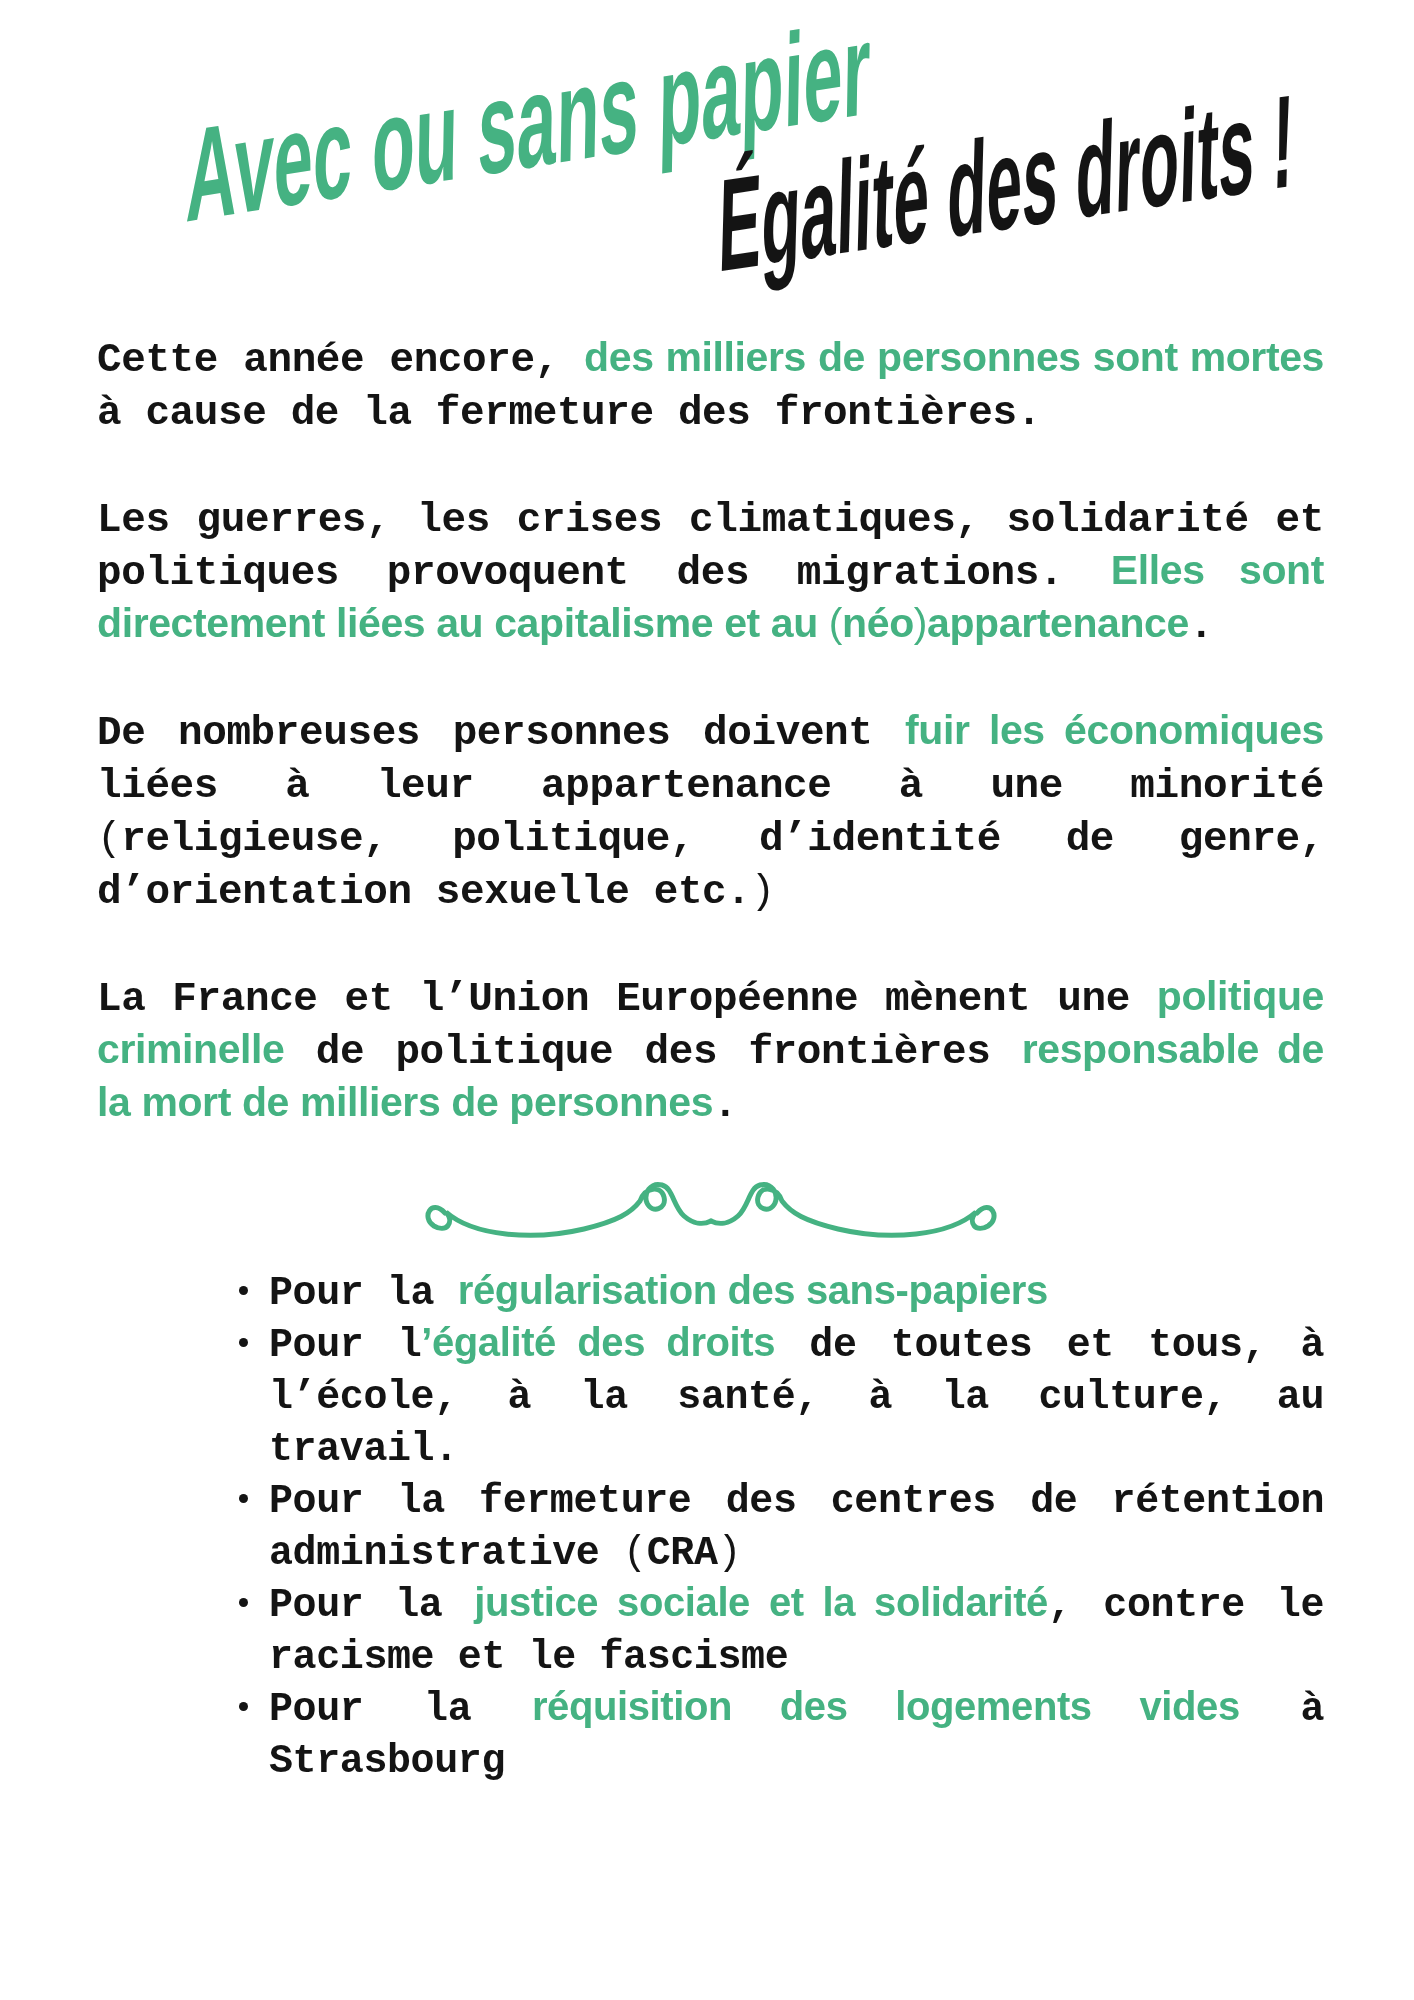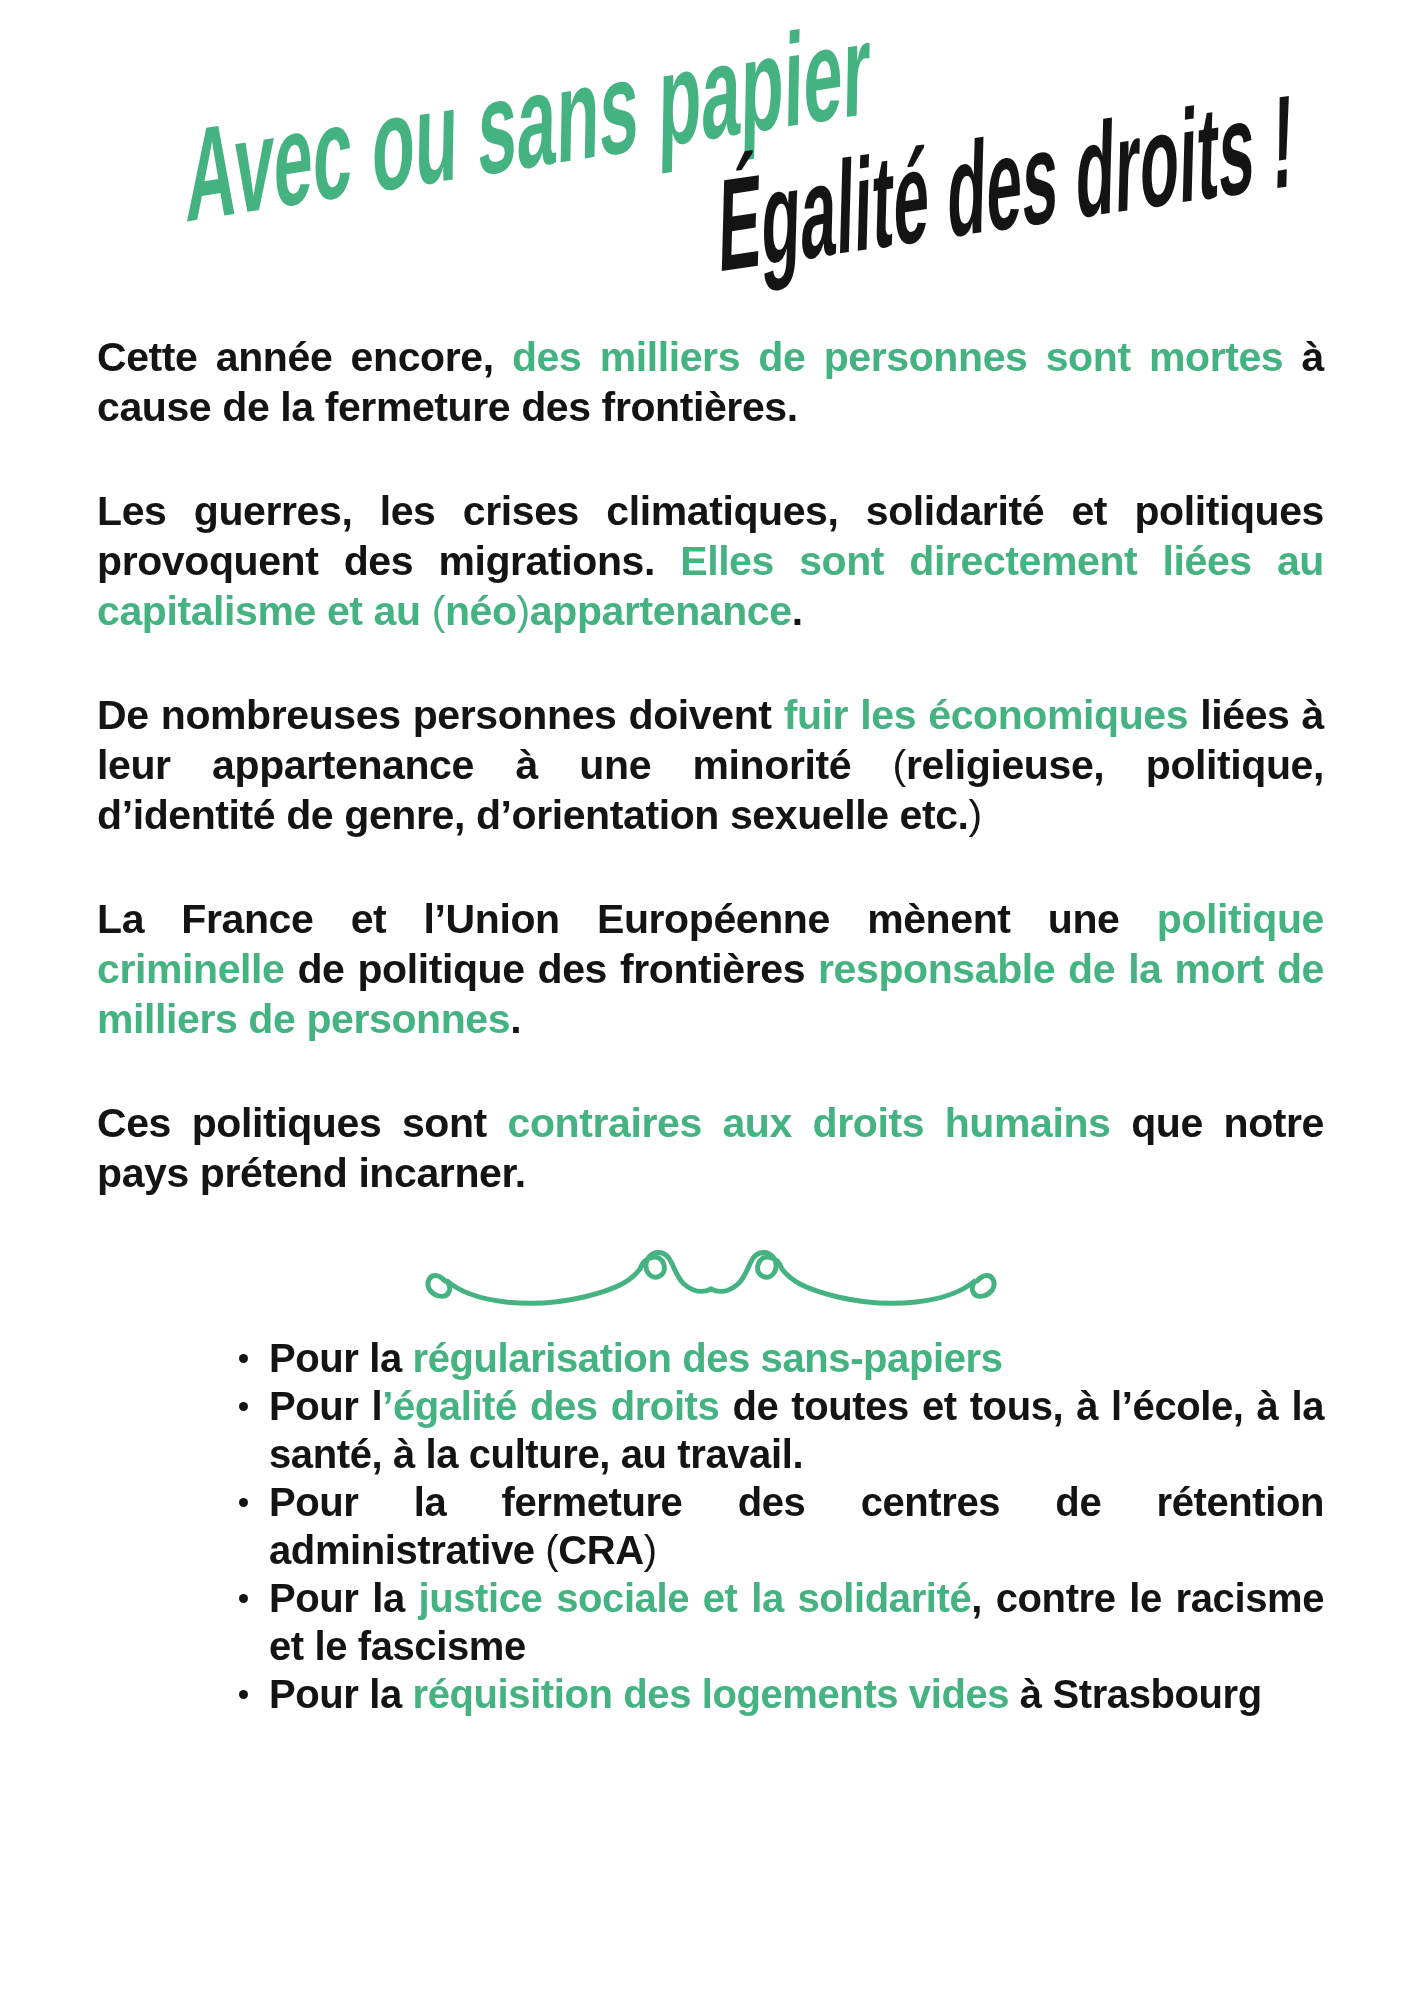--- a/index.html
+++ b/index.html
@@ -47,21 +47,21 @@
   .para{
     font-size:41px;
     font-weight:700;
     line-height:1.22;
     letter-spacing:-0.4px;
     color:var(--ink);
     text-align:justify;
     text-align-last:left;
     margin-bottom:54px;
   }
-  .run-k{color:var(--ink);}
+  .run-k{color:var(--ink);font-family:Liberation Mono, monospace;}
   .run-g{color:var(--green);}
   .light{font-weight:400;}
   
   .divider-wrap{
     text-align:center;
     margin:-6px 0 18px 0;
   }
   .divider-wrap svg{display:inline-block;}
   
   .demands{
@@ -94,21 +94,20 @@
 
   <div class="header">
     <div class="title title-green">Avec ou sans papier</div>
     <div class="title title-black">Égalité des droits !</div>
   </div>
 
   <p class="para"><span class="run-k">Cette année encore, </span><span class="run-g">des milliers de personnes sont mortes</span><span class="run-k"> à cause de la fermeture des frontières.</span></p>
   <p class="para"><span class="run-k">Les guerres, les crises climatiques, solidarité et politiques provoquent des migrations. </span><span class="run-g">Elles sont directement liées au capitalisme et au </span><span class="run-g light">(</span><span class="run-g">néo</span><span class="run-g light">)</span><span class="run-g">appartenance</span><span class="run-k">.</span></p>
   <p class="para"><span class="run-k">De nombreuses personnes doivent </span><span class="run-g">fuir les économiques</span><span class="run-k"> liées à leur appartenance à une minorité </span><span class="run-k light">(</span><span class="run-k">religieuse, politique, d’identité de genre, d’orientation sexuelle etc.</span><span class="run-k light">)</span></p>
   <p class="para"><span class="run-k">La France et l’Union Européenne mènent une </span><span class="run-g">politique criminelle</span><span class="run-k"> de politique des frontières </span><span class="run-g">responsable de la mort de milliers de personnes</span><span class="run-k">.</span></p>
-  <p class="para"><span class="run-k">Ces politiques sont </span><span class="run-g">contraires aux droits humains</span><span class="run-k"> que notre pays prétend incarner.</span></p>
 
   <div class="divider-wrap">
     <svg width="580" height="66" viewBox="0 0 580 66" aria-hidden="true">
       <defs>
         <path id="fl-half" d="M 24 35
                  C 10 20, 0 40, 13 48
                  C 25 55, 34 45, 25 34
                  C 52 58, 112 63, 163 51
                  C 196 43, 210 35, 219 23
                  C 224 9, 240 7, 243 19

